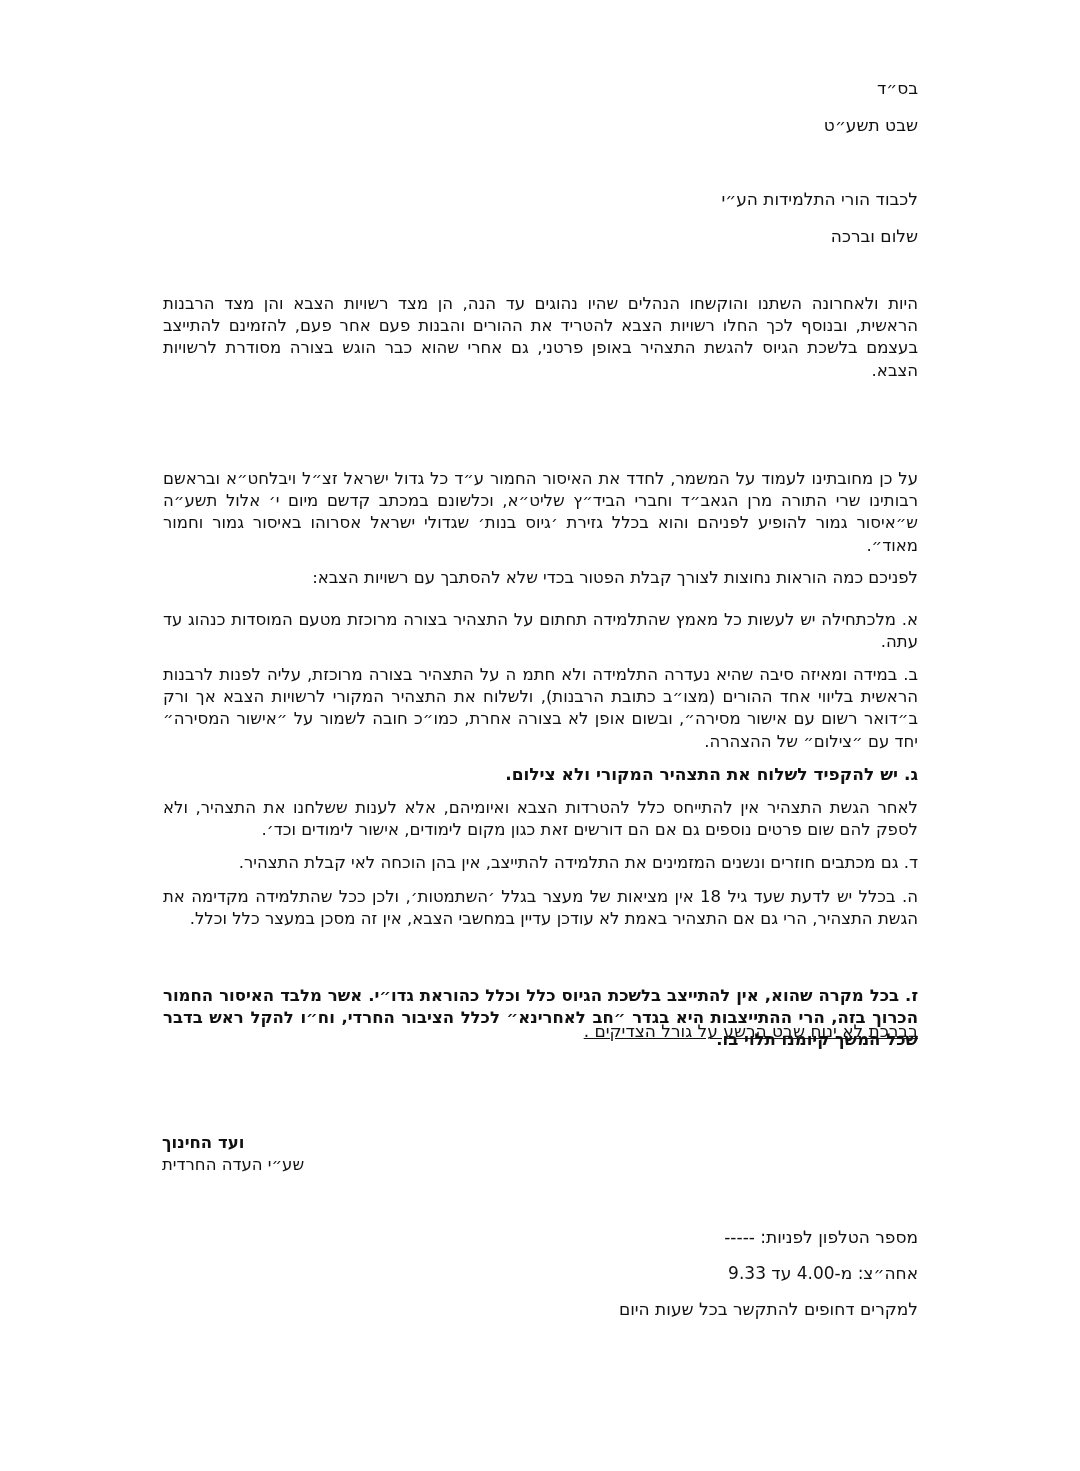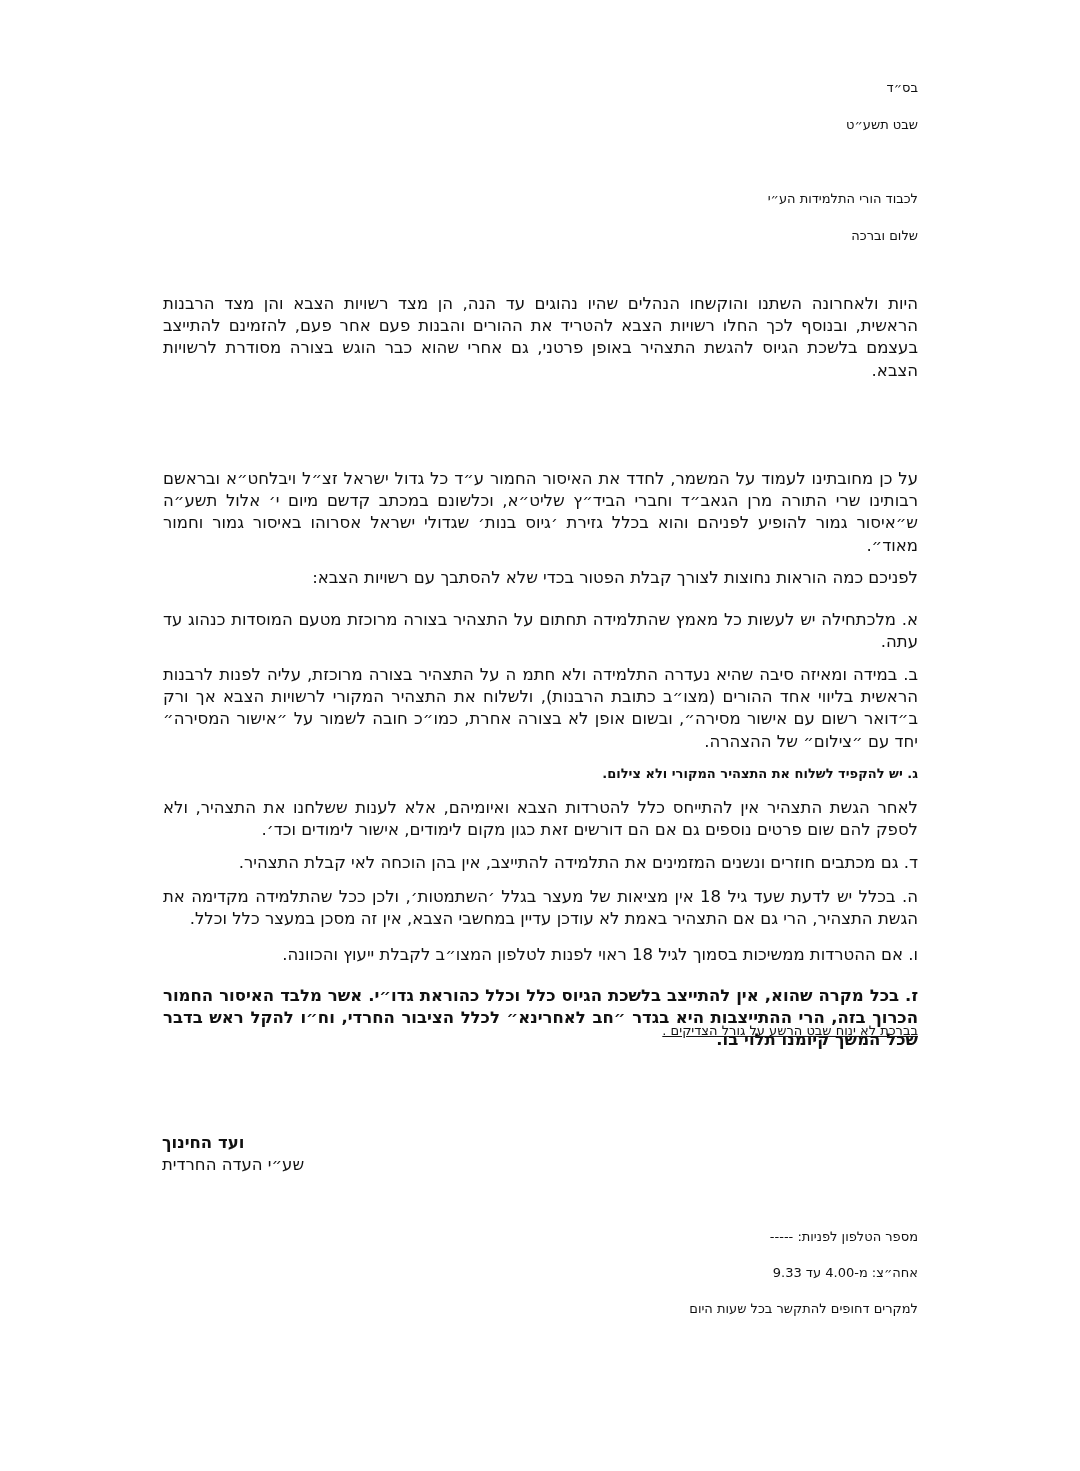--- a/index.html
+++ b/index.html
@@ -1,20 +1,20 @@
 <!DOCTYPE html>
 <html><head>
 <meta charset="utf-8">
 <style>
   html, body { margin: 0; padding: 0; background: #ffffff; }
   body { width: 1080px; height: 1471px; position: relative; overflow: hidden;
          font-family: "DejaVu Sans", "Liberation Sans", sans-serif; color: #111111; }
   .page { position: absolute; left: 0; top: 0; width: 1080px; height: 1471px; }
   .line { position: absolute; right: 162px; direction: rtl; text-align: right;
-          font-size: 13px; line-height: 22px; white-space: nowrap; }
+          font-size: 17px; line-height: 22px; white-space: nowrap; }
   .para { position: absolute; right: 162px; width: 755px; direction: rtl;
           text-align: justify; font-size: 16.5px; line-height: 22.2px; }
   .para.last-left { text-align-last: right; }
   .bold { font-weight: bold; }
   .underline { text-decoration: underline; }
   .sig { position: absolute; left: 162px; direction: rtl; text-align: center;
          font-size: 16.5px; line-height: 22px; white-space: nowrap; }
 </style>
 </head>
 <body>
@@ -40,21 +40,20 @@
   <div class="para last-left" style="top:664px;">ב. במידה ומאיזה סיבה שהיא נעדרה התלמידה ולא חתמ ה על התצהיר בצורה מרוכזת, עליה לפנות לרבנות הראשית בליווי אחד ההורים (מצו״ב כתובת הרבנות), ולשלוח את התצהיר המקורי לרשויות הצבא אך ורק ב״דואר רשום עם אישור מסירה״, ובשום אופן לא בצורה אחרת, כמו״כ חובה לשמור על ״אישור המסירה״ יחד עם ״צילום״ של ההצהרה.</div>
 
   <div class="line bold" style="top:763px;">ג. יש להקפיד לשלוח את התצהיר המקורי ולא צילום.</div>
 
   <div class="para last-left" style="top:797px;">לאחר הגשת התצהיר אין להתייחס כלל להטרדות הצבא ואיומיהם, אלא לענות ששלחנו את התצהיר, ולא לספק להם שום פרטים נוספים גם אם הם דורשים זאת כגון מקום לימודים, אישור לימודים וכד׳.</div>
 
   <div class="para last-left" style="top:852px;">ד. גם מכתבים חוזרים ונשנים המזמינים את התלמידה להתייצב, אין בהן הוכחה לאי קבלת התצהיר.</div>
 
   <div class="para last-left" style="top:886px;">ה. בכלל יש לדעת שעד גיל 18 אין מציאות של מעצר בגלל ׳השתמטות׳, ולכן ככל שהתלמידה מקדימה את הגשת התצהיר, הרי גם אם התצהיר באמת לא עודכן עדיין במחשבי הצבא, אין זה מסכן במעצר כלל וכלל.</div>
 
-  <div class="para last-left" style="top:944px;">ו. אם ההטרדות ממשיכות בסמוך לגיל 18 ראוי לפנות לטלפון המצו״ב לקבלת ייעוץ והכוונה.</div>
 
   <div class="para bold last-left" style="top:985px;">ז.  בכל מקרה שהוא, אין להתייצב בלשכת הגיוס כלל וכלל כהוראת גדו״י. אשר מלבד האיסור החמור הכרוך בזה, הרי ההתייצבות היא בגדר ״חב לאחרינא״ לכלל הציבור החרדי, וח״ו להקל ראש בדבר שכל המשך קיומנו תלוי בו.</div>
 
   <div class="line" style="top:1020px;text-decoration:underline;">בברכת לא ינוח שבט הרשע על גורל הצדיקים .</div>
 
   <div class="sig bold" style="top:1132px;">ועד החינוך</div>
   <div class="sig" style="top:1154px;">שע״י העדה החרדית</div>
 
   <div class="line" style="top:1226px;">מספר הטלפון לפניות: -----</div>
   <div class="line" style="top:1262px;">אחה״צ: מ-4.00 עד 9.33</div>

